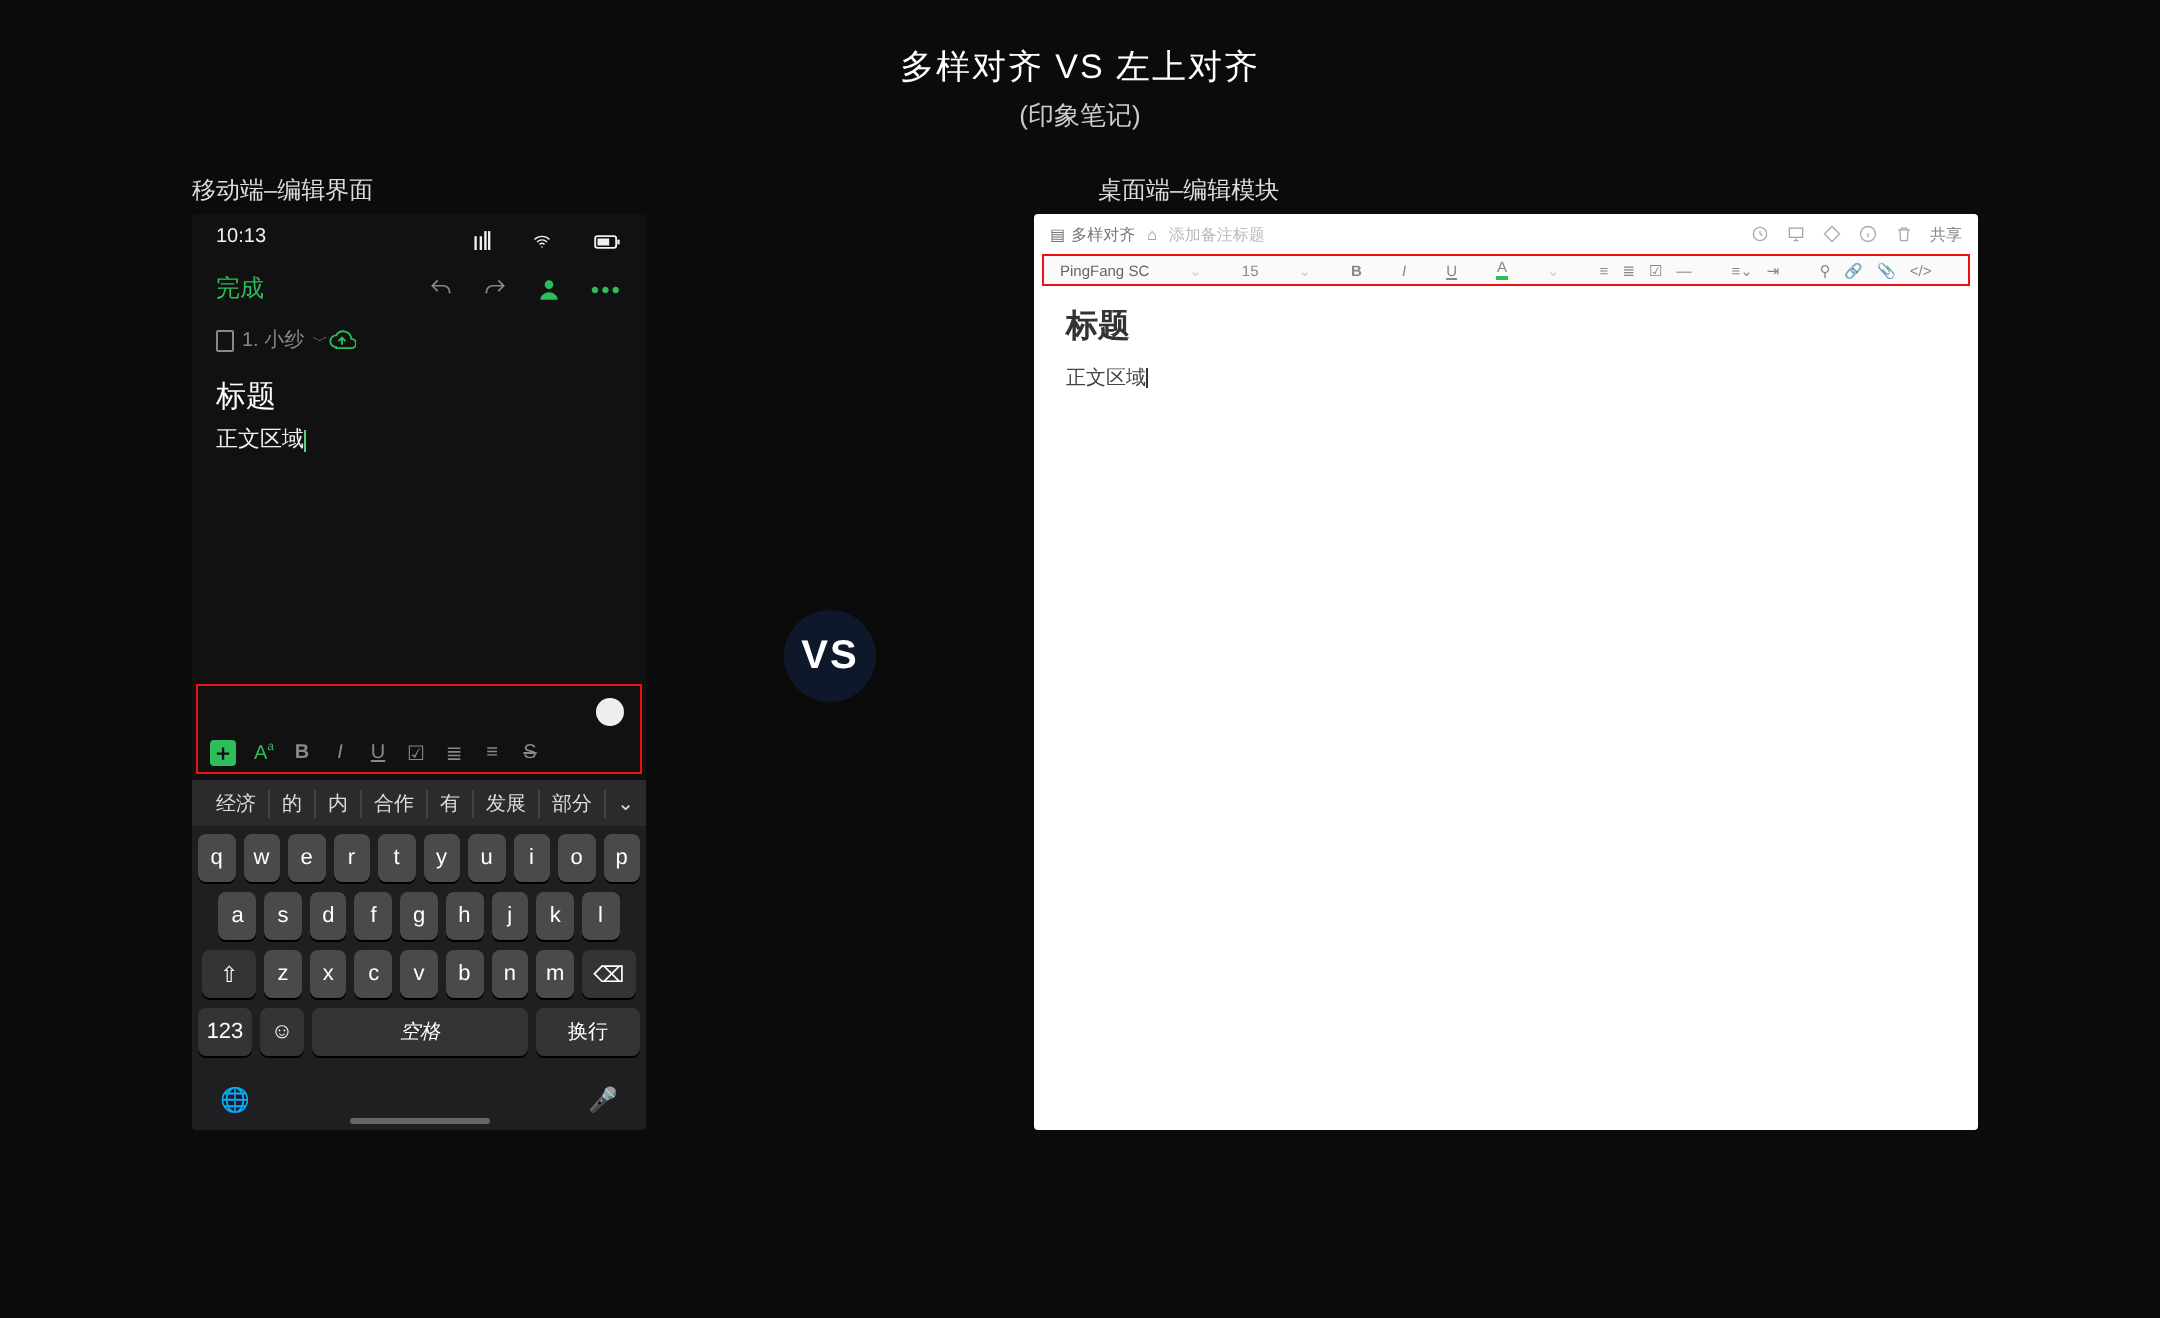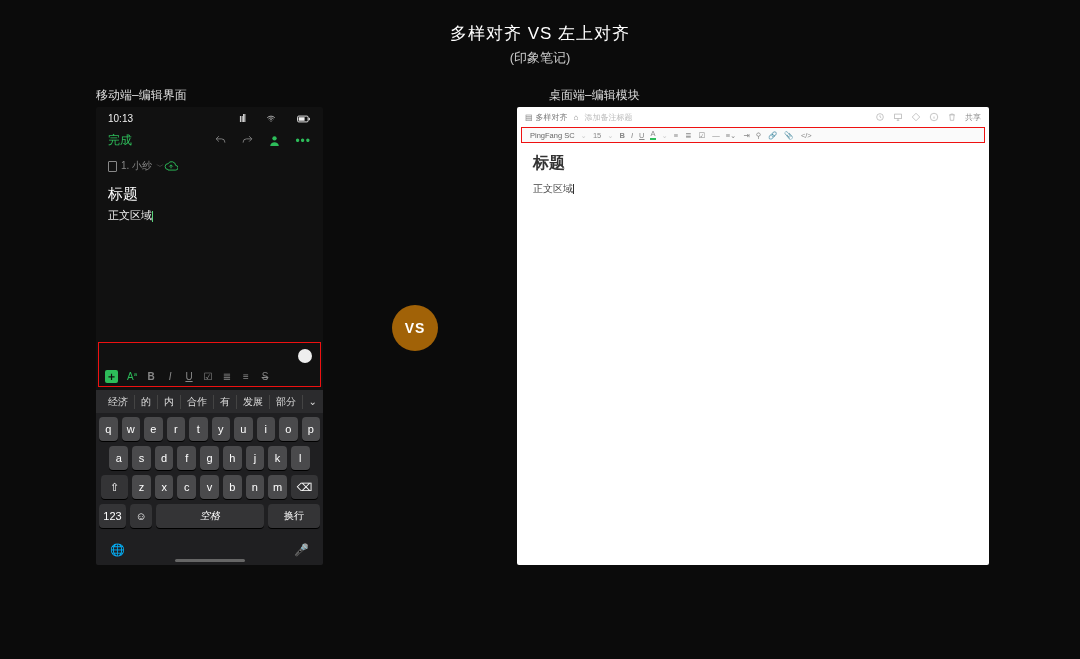--- a/index.html
+++ b/index.html
@@ -10,21 +10,21 @@
   .subtitle { font-size: 13px; color: #ccc; margin-top: 4px; }
 
   .canvas { position: relative; width: 100%; height: calc(100% - 75px); margin-top: 8px; }
 
   
   .panel-label { font-size: 12px; color: #ddd; position: absolute; }
 
   
   .mobile { position: absolute; left: 96px; top: 32px; width: 227px; height: 458px; background: #111; border-radius: 2px; overflow: hidden; }
   .statusbar { display: flex; justify-content: space-between; padding: 6px 12px 0 12px; font-size: 10px; color: #f0f0f0; }
-  .status-icons { display: flex; gap: 21px; align-items: center; font-size: 10px; }
+  .status-icons { display: flex; gap: 21px; align-items: center; font-size: 13px; }
   .status-icons .bars { letter-spacing: -1px; }
 
   .mobile-top { display: flex; justify-content: space-between; align-items: center; padding: 8px 12px 4px 12px; }
   .done { color: #2dbd5a; font-size: 12px; }
   .mobile-top-icons { display: flex; gap: 14px; align-items: center; color: #888; }
   .mobile-top-icons svg, .mobile-top-icons .ico { width: 13px; height: 13px; }
   .person-ico { color: #2dbd5a; font-size: 13px; }
   .dots { color: #2dbd5a; letter-spacing: 1px; font-size: 12px; }
 
   .mobile-meta { display: flex; justify-content: flex-start; align-items: center; padding: 6px 12px; color: #888; font-size: 10px; }
@@ -63,32 +63,32 @@
   .krow3 .wide { width: 27px; }
   .krow4 .key { height: 24px; }
   .krow4 .k123 { width: 27px; }
   .krow4 .kemoji { width: 22px; }
   .krow4 .kspace { flex: 1; font-size: 10px; font-style: italic; }
   .krow4 .kret { width: 52px; font-size: 10px; }
   .homebar { position: absolute; bottom: 3px; left: 50%; transform: translateX(-50%); width: 70px; height: 3px; background: #666; border-radius: 3px; }
   .mic-globe { position: absolute; bottom: 8px; left: 0; right: 0; display: flex; justify-content: space-between; padding: 0 14px; color: #aaa; font-size: 12px; }
 
   
-  .vs { position: absolute; left: 392px; top: 230px; width: 46px; height: 46px; background: #a16207; border-radius: 50%; color: #fff; display: flex; align-items: center; justify-content: center; font-size: 14px; font-weight: 600; letter-spacing: 1px; }
+  .vs { position: absolute; left: 392px; top: 230px; width: 46px; height: 46px; background: #0f172a; border-radius: 50%; color: #fff; display: flex; align-items: center; justify-content: center; font-size: 20px; font-weight: 600; letter-spacing: 1px; }
 
   
   .desktop { position: absolute; left: 517px; top: 32px; width: 472px; height: 458px; background: #fff; color: #222; border-radius: 2px; overflow: hidden; }
   .d-topbar { height: 20px; display: flex; align-items: center; padding: 0 8px; font-size: 8px; color: #888; gap: 6px; }
   .d-topbar .crumb { display: flex; align-items: center; gap: 3px; color: #777; }
   .d-topbar .placeholder { color: #bbb; }
   .d-topbar .right { margin-left: auto; display: flex; align-items: center; gap: 8px; color: #aaa; }
   .d-topbar .right .ico { width: 10px; height: 10px; }
   .share { color: #888; font-size: 8px; }
 
-  .d-toolbar { height: 16px; margin: 0 4px; border: 1.3px solid #e11; display: flex; align-items: center; padding: 0 8px; gap: 6px; font-size: 7.5px; color: #888; background: #fafafa; }
+  .d-toolbar { height: 16px; margin: 0 4px; border: 1.3px solid #e11; display: flex; align-items: center; padding: 0 8px; gap: 20px; font-size: 7.5px; color: #888; background: #fafafa; }
   .d-toolbar .font { color: #666; }
   .d-toolbar .sep { color: #ccc; }
   .d-toolbar .u { text-decoration: underline; }
   .d-toolbar .grp { display: flex; gap: 7px; align-items: center; }
 
   .d-body { padding: 10px 16px; }
   .d-title { font-size: 16px; font-weight: 600; color: #333; }
   .d-text { font-size: 10px; color: #444; margin-top: 8px; }
   .d-text .tcursor::after { content: ""; display: inline-block; width: 1px; height: 10px; background: #333; vertical-align: middle; }
 

